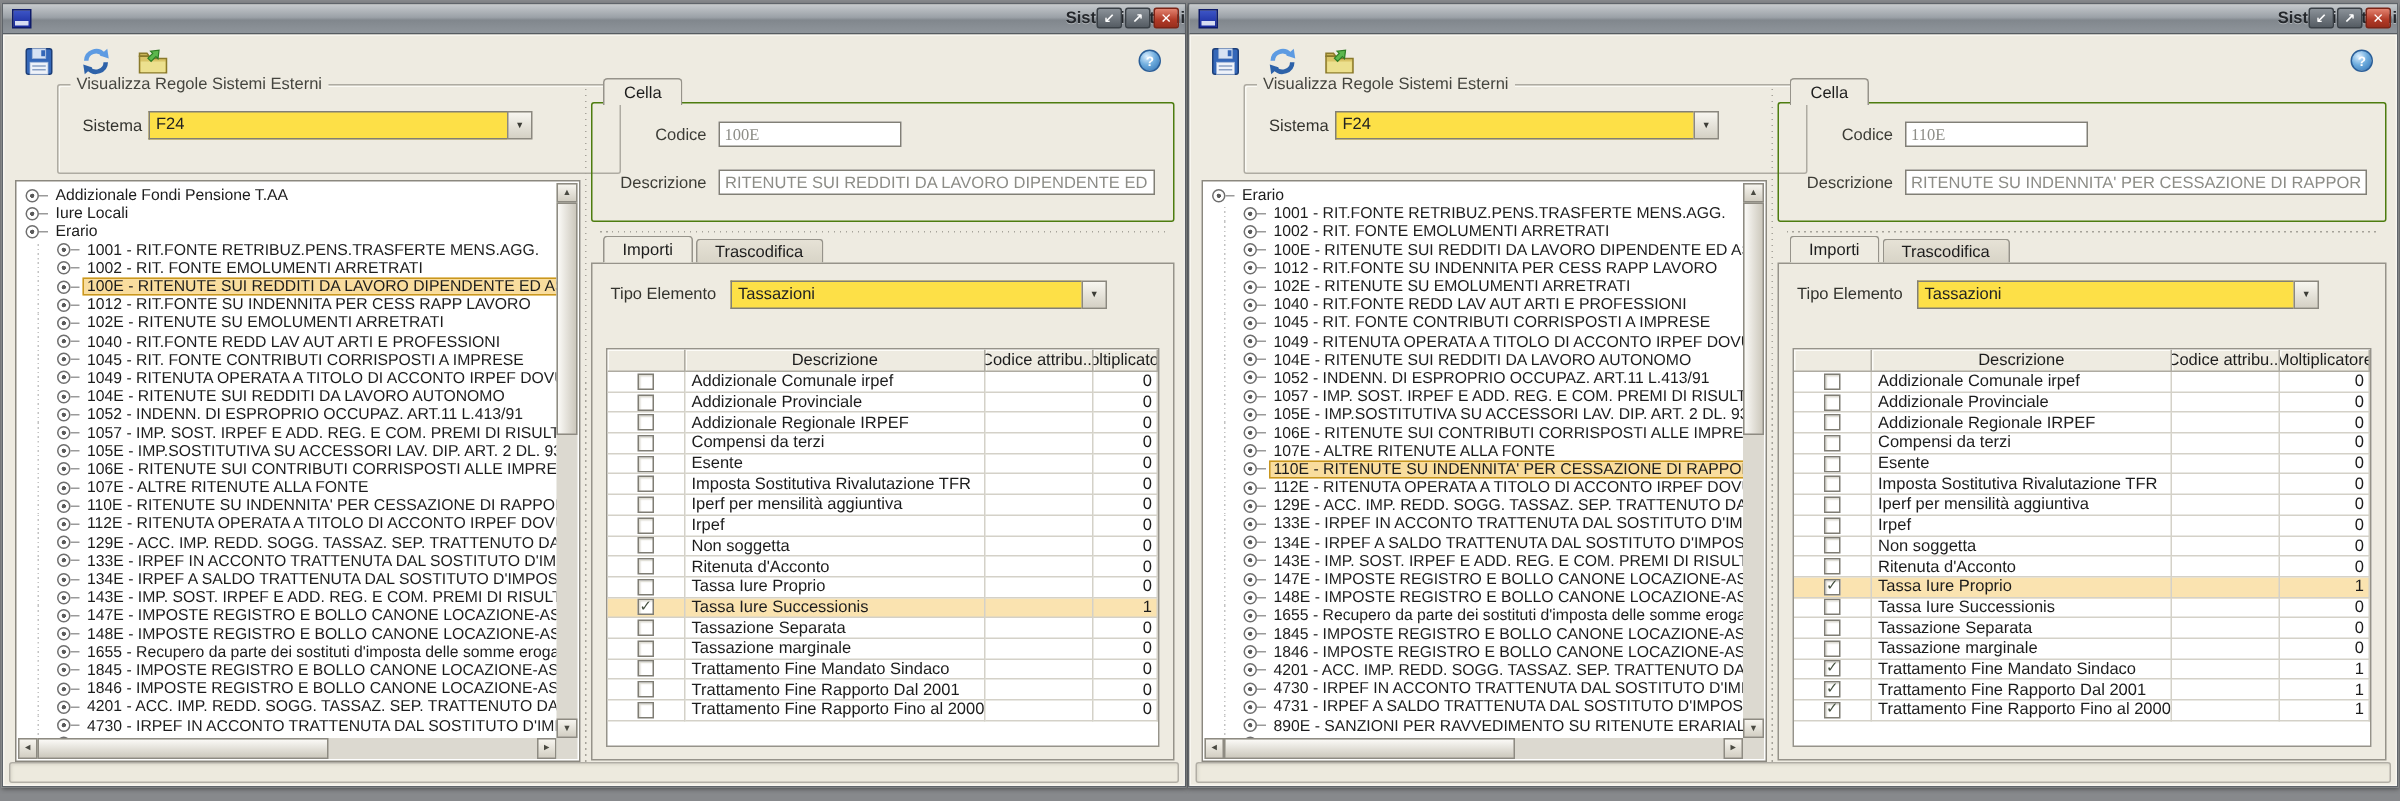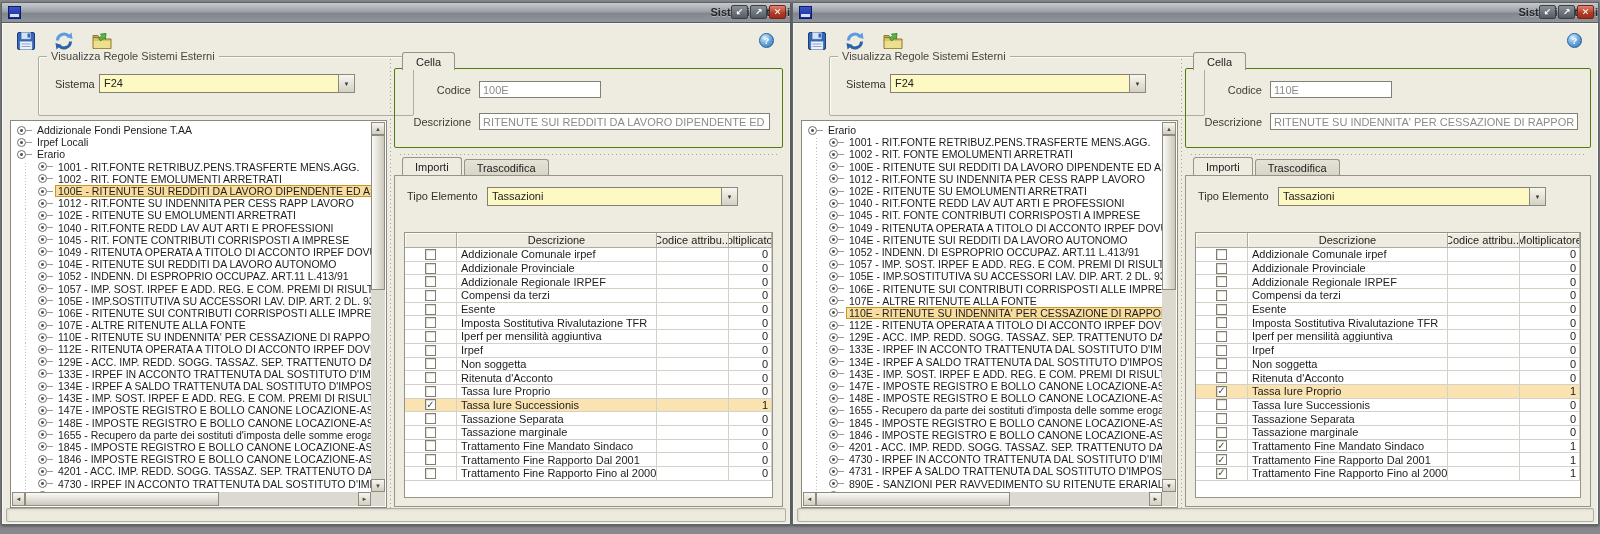--- a/index.html
+++ b/index.html
@@ -32,21 +32,21 @@
     background:radial-gradient(circle at 35% 28%,#dcefff,#6fadde 45%,#2e6fb2);
     border:1px solid #2a5e98;color:#fff;font-size:9px;font-weight:bold;
     display:flex;align-items:center;justify-content:center;box-sizing:border-box;}
 
   
   .gbox{position:absolute;left:8px;top:33px;width:374px;height:58px;border:1px solid #aeaba2;border-radius:2px;box-shadow:inset 1px 1px 0 #fbfaf5;margin-left:28px;}
   .gbox-label{position:absolute;top:-7px;left:8px;background:#eeebe1;padding:0 4px;color:#45453f;}
   .sys-label{position:absolute;left:16px;top:21px;color:#33332e;}
   .combo{position:absolute;display:flex;height:19px;box-sizing:border-box;}
   .sys-combo{left:60px;top:17px;width:256px;}
-  .combo-field{flex:1;background:#fef9c3;border:1px solid #817f76;border-right:none;padding:2px 4px 0;color:#222;overflow:hidden;white-space:nowrap;box-sizing:border-box;}
+  .combo-field{flex:1;background:#fde047;border:1px solid #817f76;border-right:none;padding:2px 4px 0;color:#222;overflow:hidden;white-space:nowrap;box-sizing:border-box;}
   .combo-btn{width:17px;background:linear-gradient(#f8f6f0,#d4d0c4);border:1px solid #8b887f;display:flex;align-items:center;justify-content:center;font-size:6px;color:#3c3c36;box-sizing:border-box;}
 
   
   .treewrap{position:absolute;left:8px;top:97px;width:377px;bottom:16px;border:1px solid #8b887f;background:#fff;box-sizing:border-box;}
   .tree{position:absolute;left:1px;top:1px;right:15px;bottom:15px;overflow:hidden;padding:2px 0 0 2px;}
   .titem{height:12.2px;display:flex;align-items:center;white-space:nowrap;font-size:10.5px;padding-left:3px;position:relative;}
   .titem.lvl1{padding-left:24px;}
   .titem.lvl1::before{content:"";position:absolute;left:11px;top:0;bottom:0;width:1px;
     background:repeating-linear-gradient(0deg,#c3c3c3 0 1px,transparent 1px 3px);}
   .tico{flex:0 0 auto;width:7px;height:7px;border:1px solid #6f6f6f;border-radius:50%;margin-right:8px;position:relative;
@@ -79,21 +79,21 @@
   
   .rcol{position:absolute;left:392px;right:7px;top:29px;bottom:17px;}
   .cella-tab{position:absolute;left:8px;top:0;height:17px;padding:0 13px;background:#eeebe1;
     border:1px solid #96938a;border-bottom:none;border-radius:3px 3px 0 0;
     display:flex;align-items:center;z-index:2;}
   .cella-panel{position:absolute;left:0;right:0;top:16px;height:80px;border:1px solid #4d7c0f;border-radius:2px;box-sizing:border-box;}
   .flabel{position:absolute;left:4px;width:72px;text-align:right;color:#3c3c36;}
   .lab-codice{top:15px;} .lab-desc{top:47px;}
   .field{position:absolute;height:17px;background:#fff;border:1px solid #817f76;color:#8d8d87;
     font-family:"Liberation Sans","DejaVu Sans",sans-serif;font-size:11px;padding:0 3px;box-sizing:border-box;}
-  .fld-codice{left:84px;top:12px;width:122px;}
+  .fld-codice{left:84px;top:12px;width:122px;font-family:Liberation Serif, serif;}
   .fld-desc{left:84px;top:44px;right:12px;}
 
   .dtabs{position:absolute;left:8px;top:105px;height:18px;display:flex;gap:2px;z-index:2;}
   .dtab{padding:0 12px;display:flex;align-items:center;border:1px solid #96938a;border-bottom:none;
     border-radius:3px 3px 0 0;background:linear-gradient(#e6e2d6,#d8d4c7);margin-top:2px;}
   .dtab.active{background:#eeebe1;margin-top:0;}
   .dpanel{position:absolute;left:0;right:0;top:123px;bottom:0;border:1px solid #96938a;background:#eeebe1;box-sizing:border-box;}
   .tipo-label{position:absolute;left:12px;top:14px;color:#33332e;text-align:center;}
   .tipo-combo{left:92px;right:44px;top:11px;}
 
@@ -171,21 +171,21 @@
 
     <div class="treewrap">
       <div class="tree">
 
       <div class="titem">
             <span class="tico"></span>
             <span class="tlabel">Addizionale Fondi Pensione T.AA</span>
           </div>
           <div class="titem">
             <span class="tico"></span>
-            <span class="tlabel">Irpef Locali</span>
+            <span class="tlabel">Iure Locali</span>
           </div>
           <div class="titem">
             <span class="tico"></span>
             <span class="tlabel">Erario</span>
           </div>
           <div class="titem lvl1">
             <span class="tico"></span>
             <span class="tlabel">1001 - RIT.FONTE RETRIBUZ.PENS.TRASFERTE MENS.AGG.</span>
           </div>
           <div class="titem lvl1">

